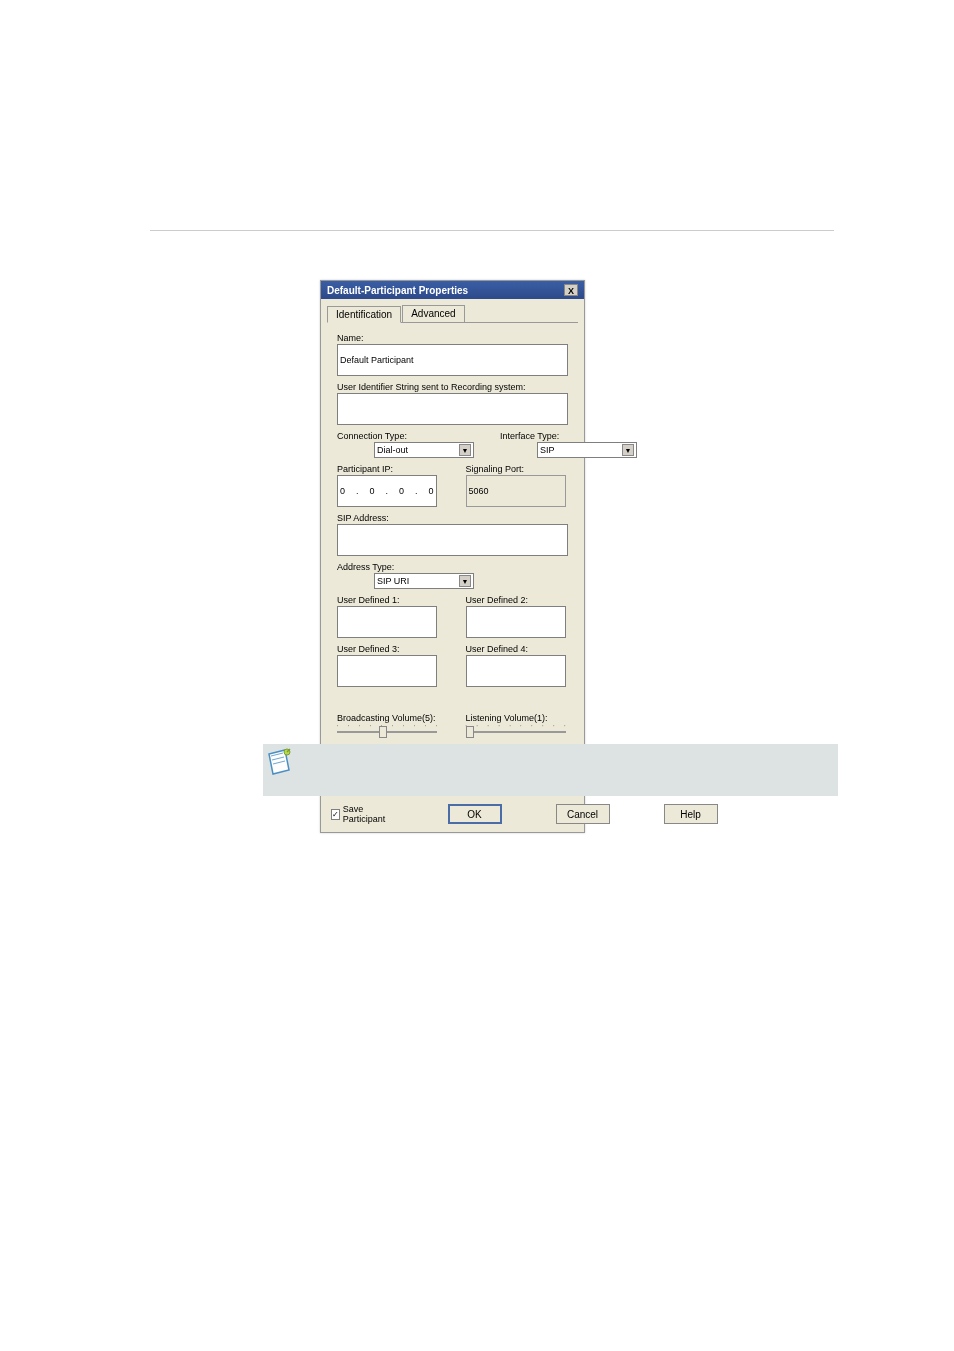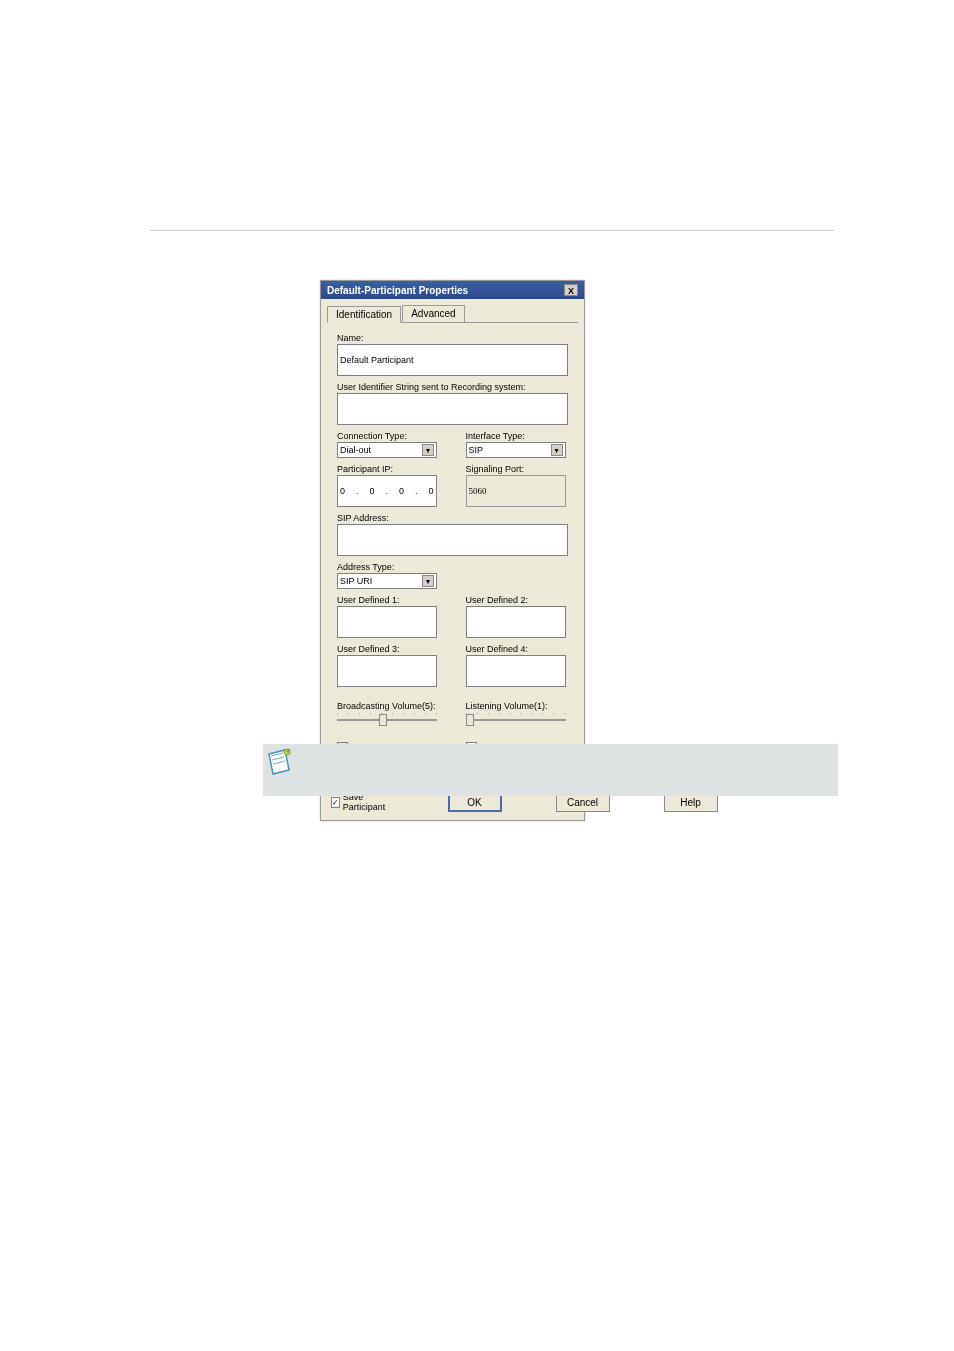--- a/index.html
+++ b/index.html
@@ -84,32 +84,33 @@
     .text-input {
       width: 100%;
       height: 32px;
       border: 1px solid #7f7f7f;
       background: #fff;
       font-size: 9px;
       padding: 0 2px;
     }
     .text-input.small { width: 100px; }
     .text-input.ip { width: 100px; text-align: center; letter-spacing: 2px; }
-    .text-input.ro { background: #ece9d8; border-color: #999; font-family: Liberation Serif, serif; }
+    .text-input.ro { background: #ece9d8; border-color: #999; }
     .select {
       width: 100px;
       height: 16px;
       border: 1px solid #7f7f7f;
       background: #fff;
       font-size: 9px;
       display: inline-flex;
       align-items: center;
       justify-content: space-between;
       padding: 0 2px 0 2px;
       cursor: pointer;
+      margin-left: 37px;
     }
     .select .arrow {
       width: 12px;
       height: 12px;
       background: #d4d0c8;
       border: 1px solid #888;
       display: flex;
       align-items: center;
       justify-content: center;
       font-size: 7px;
@@ -292,21 +293,21 @@
           <span class="lbl">User Defined 2:</span>
           <input class="text-input small" value="" style="">
         </div>
         <div class="field-row">
           <span class="lbl">User Defined 4:</span>
           <input class="text-input small" value="" style="">
         </div>
       </div>
     </div>
 
-    <div class="two-col" style="margin-top:8px;">
+    <div class="two-col" style="margin-top:20px;">
       <div class="col">
         <span class="lbl">Broadcasting Volume(5):</span>
         <div class="slider">
           <div class="ticks">
               <span>'</span>
               <span>'</span>
               <span>'</span>
               <span>'</span>
               <span>'</span>
               <span>'</span>

